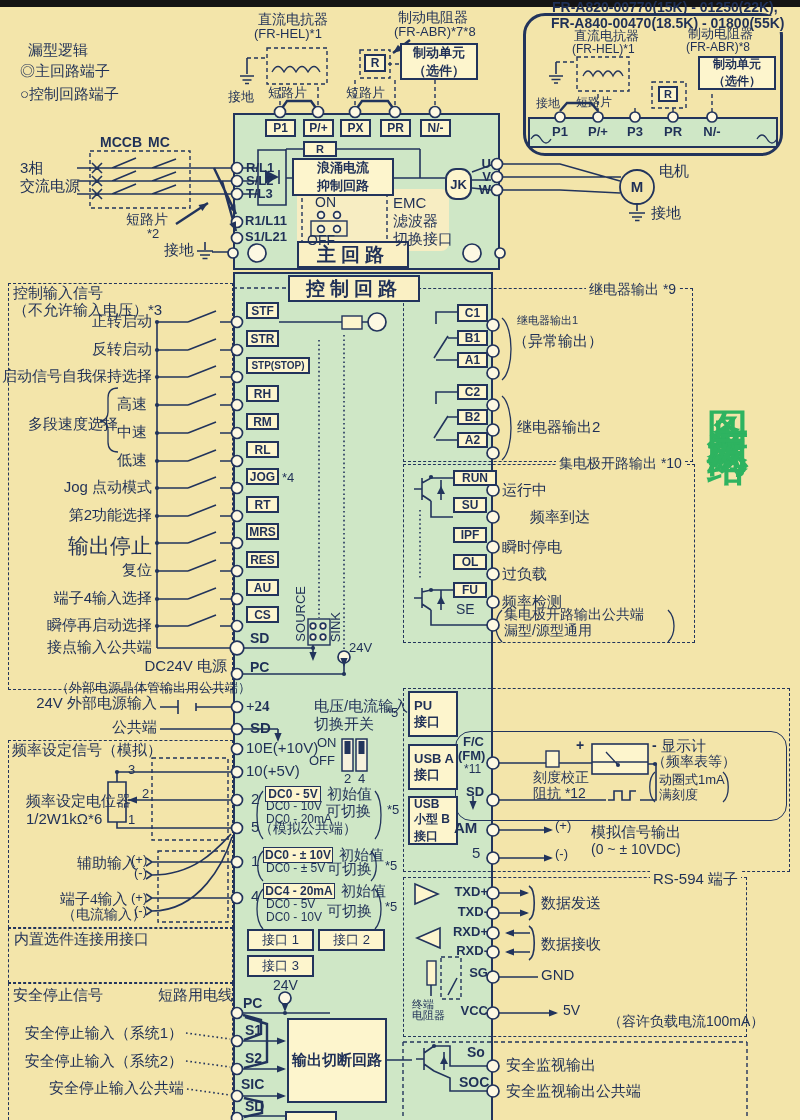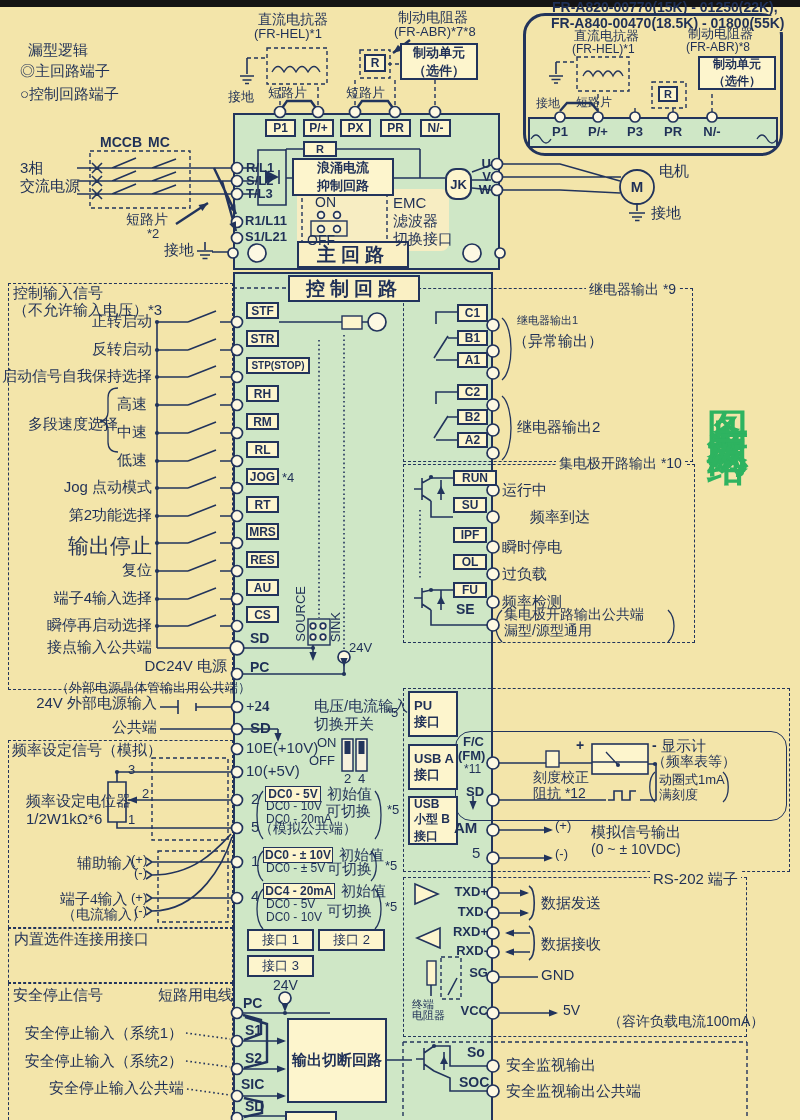--- a/index.html
+++ b/index.html
@@ -409,21 +409,21 @@
       <div class="tbox" style="left: 453px; top: 470px; width: 44px; height: 16px; font-size: 12px;">RUN</div>
       <div class="tbox" style="left: 453px; top: 497px; width: 34px; height: 16px; font-size: 12px;">SU</div>
       <div class="tbox" style="left: 453px; top: 527px; width: 34px; height: 16px; font-size: 12px;">IPF</div>
       <div class="tbox" style="left: 453px; top: 554px; width: 34px; height: 16px; font-size: 12px;">OL</div>
       <div class="tbox" style="left: 453px; top: 582px; width: 34px; height: 16px; font-size: 12px;">FU</div>
       <div class="abs" style="top: 482px; font-size: 15px; left: 502px;">运行中</div>
       <div class="abs" style="top: 509px; font-size: 15px; left: 502px; margin-left: 28px;">频率到达</div>
       <div class="abs" style="top: 539px; font-size: 15px; left: 502px;">瞬时停电</div>
       <div class="abs" style="top: 566px; font-size: 15px; left: 502px;">过负载</div>
       <div class="abs" style="top: 594px; font-size: 15px; left: 502px;">频率检测</div>
-      <div class="abs" style="top: 602px; font-size: 14px; left: 456px; font-weight: bold;">SE</div>
+      <div class="abs" style="top: 602px; font-size: 14px; left: 456px; font-weight: normal;">SE</div>
       <div class="abs" style="top: 607px; font-size: 14px; left: 504px;">集电极开路输出公共端</div>
       <div class="abs" style="top: 623px; font-size: 14px; left: 504px;">漏型/源型通用</div>
       <div class="abs" style="top: 695px; font-size: 15px; right: 643px;">24V 外部电源输入</div>
       <div class="abs" style="top: 719px; font-size: 15px; right: 643px;">公共端</div>
       <div class="abs" style="top: 698px; font-size: 15px; left: 246px; font-weight: bold; font-family: Liberation Serif, serif;">+24</div>
       <div class="abs" style="top: 720px; font-size: 15px; left: 250px; font-weight: bold;">SD</div>
       <div class="abs" style="top: 706px; font-size: 13px; left: 386px;">*5</div>
       <div class="abs" style="top: 698px; font-size: 15px; left: 314px;">电压/电流输入</div>
       <div class="abs" style="top: 716px; font-size: 15px; left: 314px;">切换开关</div>
       <div class="abs" style="top: 742px; font-size: 15px; left: 12px;">频率设定信号（模拟）</div>
@@ -511,21 +511,21 @@
       <div class="abs" style="top: 738px; font-size: 15px; left: 661px;">显示计</div>
       <div class="abs" style="top: 755px; font-size: 14px; left: 652px; font-family: Liberation Mono, monospace;">（频率表等）</div>
       <div class="abs" style="top: 773px; font-size: 13px; left: 659px;">动圈式1mA</div>
       <div class="abs" style="top: 788px; font-size: 13px; left: 659px;">满刻度</div>
       <div class="abs" style="top: 820px; font-size: 15px; left: 454px; font-weight: bold;">AM</div>
       <div class="abs" style="top: 845px; font-size: 15px; left: 472px;">5</div>
       <div class="abs" style="top: 819px; font-size: 13px; left: 555px;">(+)</div>
       <div class="abs" style="top: 847px; font-size: 13px; left: 555px;">(-)</div>
       <div class="abs" style="top: 824px; font-size: 15px; left: 591px;">模拟信号输出</div>
       <div class="abs" style="top: 842px; font-size: 14px; left: 591px;">(0 ~ ± 10VDC)</div>
-      <div class="abs bgy" style="top: 871px; font-size: 15px; left: 650px;">RS-202 端子</div>
+      <div class="abs bgy" style="top: 871px; font-size: 15px; left: 650px;">RS-594 端子</div>
       <div class="abs" style="top: 885px; font-size: 13px; right: 312px; font-weight: bold;">TXD+</div>
       <div class="abs" style="top: 905px; font-size: 13px; right: 312px; font-weight: bold;">TXD-</div>
       <div class="abs" style="top: 925px; font-size: 13px; right: 312px; font-weight: bold; padding-left: 48px;">RXD+</div>
       <div class="abs" style="top: 944px; font-size: 13px; right: 312px; font-weight: bold;">RXD-</div>
       <div class="abs" style="top: 966px; font-size: 13px; right: 312px; font-weight: bold;">SG</div>
       <div class="abs" style="top: 1004px; font-size: 13px; right: 312px; font-weight: bold;">VCC</div>
       <div class="abs" style="top: 895px; font-size: 15px; left: 541px;">数据发送</div>
       <div class="abs" style="top: 936px; font-size: 15px; left: 541px;">数据接收</div>
       <div class="abs" style="top: 967px; font-size: 15px; left: 541px;">GND</div>
       <div class="abs" style="top: 1003px; font-size: 14px; left: 563px;">5V</div>

